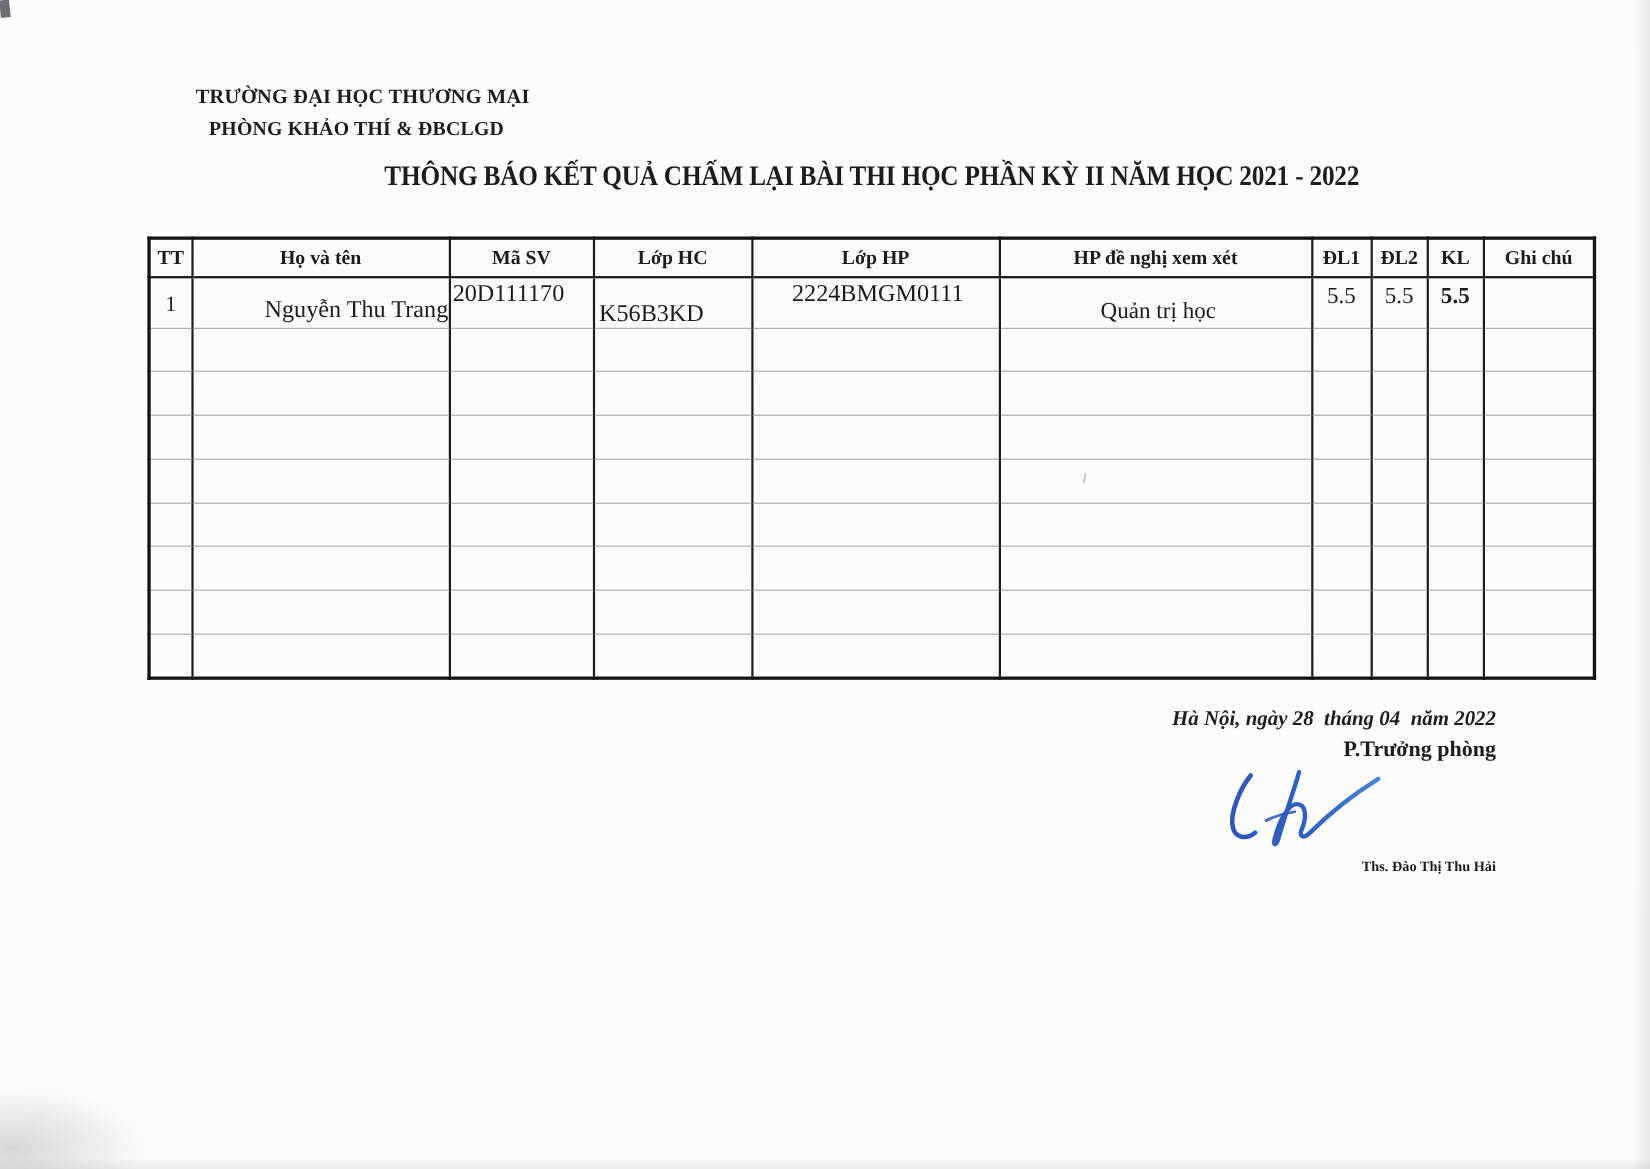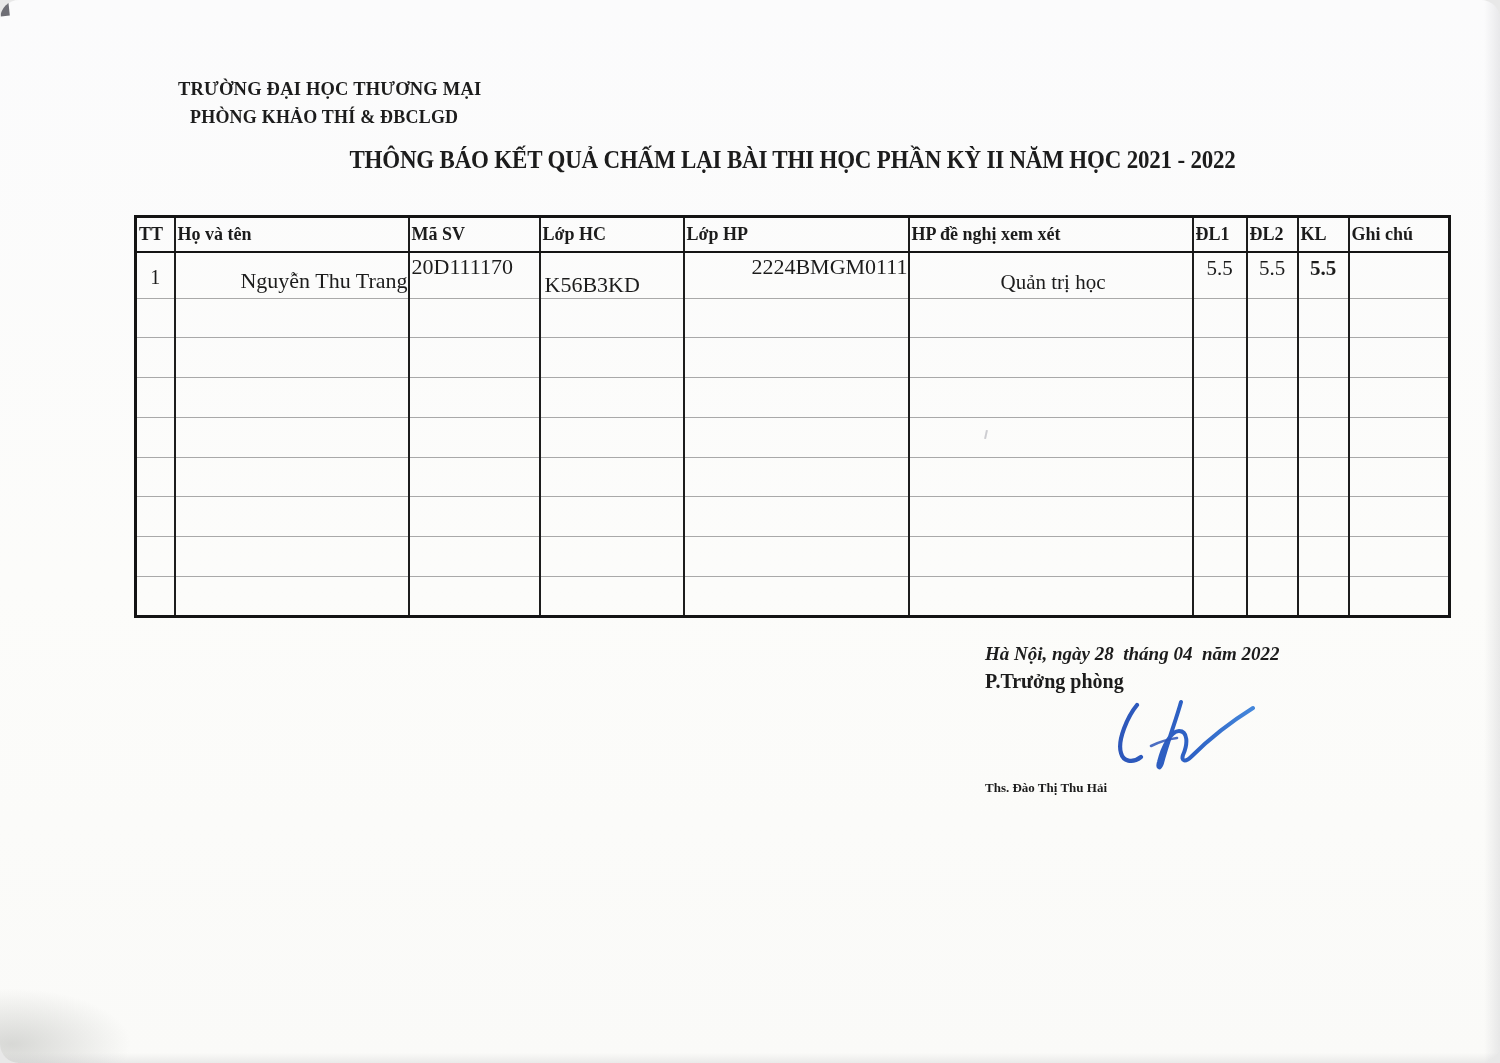--- a/index.html
+++ b/index.html
@@ -3,21 +3,20 @@
 <meta charset="utf-8">
 <style>
   html,body{margin:0;padding:0;background:#e8e8e8;}
   .page{
     position:relative;
     width:1500px;height:1063px;
     background:linear-gradient(180deg,#fbfbfc 0%,#fcfcfa 55%,#fafaf8 100%);
     overflow:hidden;
     font-family:"Liberation Serif","DejaVu Serif",serif;
     color:#1c1c1c;
-    border-radius:19px;
   }
   
   .artifact-corner{position:absolute;left:0;top:0;width:9px;height:16px;background:#4b4b53;opacity:.8;transform:rotate(-6deg);}
   .artifact-smudge{position:absolute;left:-18px;top:988px;width:150px;height:80px;
     background:radial-gradient(ellipse at 20% 70%,rgba(150,152,148,.35),rgba(150,152,148,0) 70%);}
   .artifact-right{position:absolute;right:0;top:0;width:16px;height:1063px;
     background:linear-gradient(to right,rgba(255,255,255,0),rgba(165,165,172,.22));}
   .artifact-bottom{position:absolute;left:0;bottom:0;width:1500px;height:10px;
     background:linear-gradient(to bottom,rgba(255,255,255,0),rgba(160,160,165,.18));}
   .artifact-tick{position:absolute;left:985px;top:430px;width:2px;height:9px;background:#b9b9bf;transform:rotate(12deg);opacity:.7;}
@@ -30,37 +29,37 @@
     text-align:center;font-size:23px;font-weight:bold;letter-spacing:-.2px;
     transform:scaleY(1.12);transform-origin:center top;white-space:nowrap;}
   
   .table-wrap{position:absolute;left:134px;top:215px;}
   table{border-collapse:collapse;table-layout:fixed;width:1314px;}
   table,tr,td,th{box-sizing:border-box;}
   table{border:3px solid #141414;}
   th,td{border-left:2px solid #1d1d1d;overflow:hidden;}
   th:first-child,td:first-child{border-left:none;}
   thead tr{height:35px;}
-  th{font-size:18px;font-weight:bold;text-align:left;vertical-align:middle;padding:0 2px;}
+  th{font-size:18px;font-weight:bold;text-align:center;vertical-align:middle;padding:0 2px;}
   thead th{border-bottom:2.5px solid #141414;}
   tbody tr{height:39.75px;}
   tbody tr.data-row{height:39px;}
   tbody tr + tr td{border-top:1px solid #a9a9a9;}
   td{font-size:22px;}
   .c-tt{text-align:center;vertical-align:middle;padding-top:6px;font-size:20px;}
   .c-name{text-align:right;vertical-align:bottom;padding:0 0 4px 5px;}
   .c-ma_sv{text-align:left;vertical-align:top;padding:1px 0 0 2px;}
   .c-lop_hc{text-align:left;vertical-align:top;padding:19px 0 0 4px;}
-  .c-lop_hp{text-align:right;vertical-align:top;padding:1px 0 0 4px;}
+  .c-lop_hp{text-align:center;vertical-align:top;padding:1px 0 0 4px;}
   .c-hp{text-align:center;vertical-align:bottom;padding:0 0 3px 5px;font-size:21px;}
   .c-dl1,.c-dl2{text-align:center;vertical-align:top;padding-top:3px;font-size:21px;}
   .c-kl{text-align:center;vertical-align:top;padding-top:3px;font-size:21px;font-weight:bold;}
   .c-ghi_chu{text-align:center;}
   
-  .footer{position:absolute;left:985px;top:643px;width:375px;text-align:left;}
+  .footer{position:absolute;left:985px;top:643px;width:375px;text-align:right;}
   .date-line{font-size:19px;font-weight:bold;font-style:italic;white-space:pre;}
   .position-title{font-size:20px;font-weight:bold;margin-top:5px;}
   .signature-svg{display:block;margin:1px auto 0;transform:translateX(14px);}
   .signer-name{font-size:13px;font-weight:bold;margin-top:1px;}
 </style>
 </head>
 <body>
 
 <div class="page">
 

